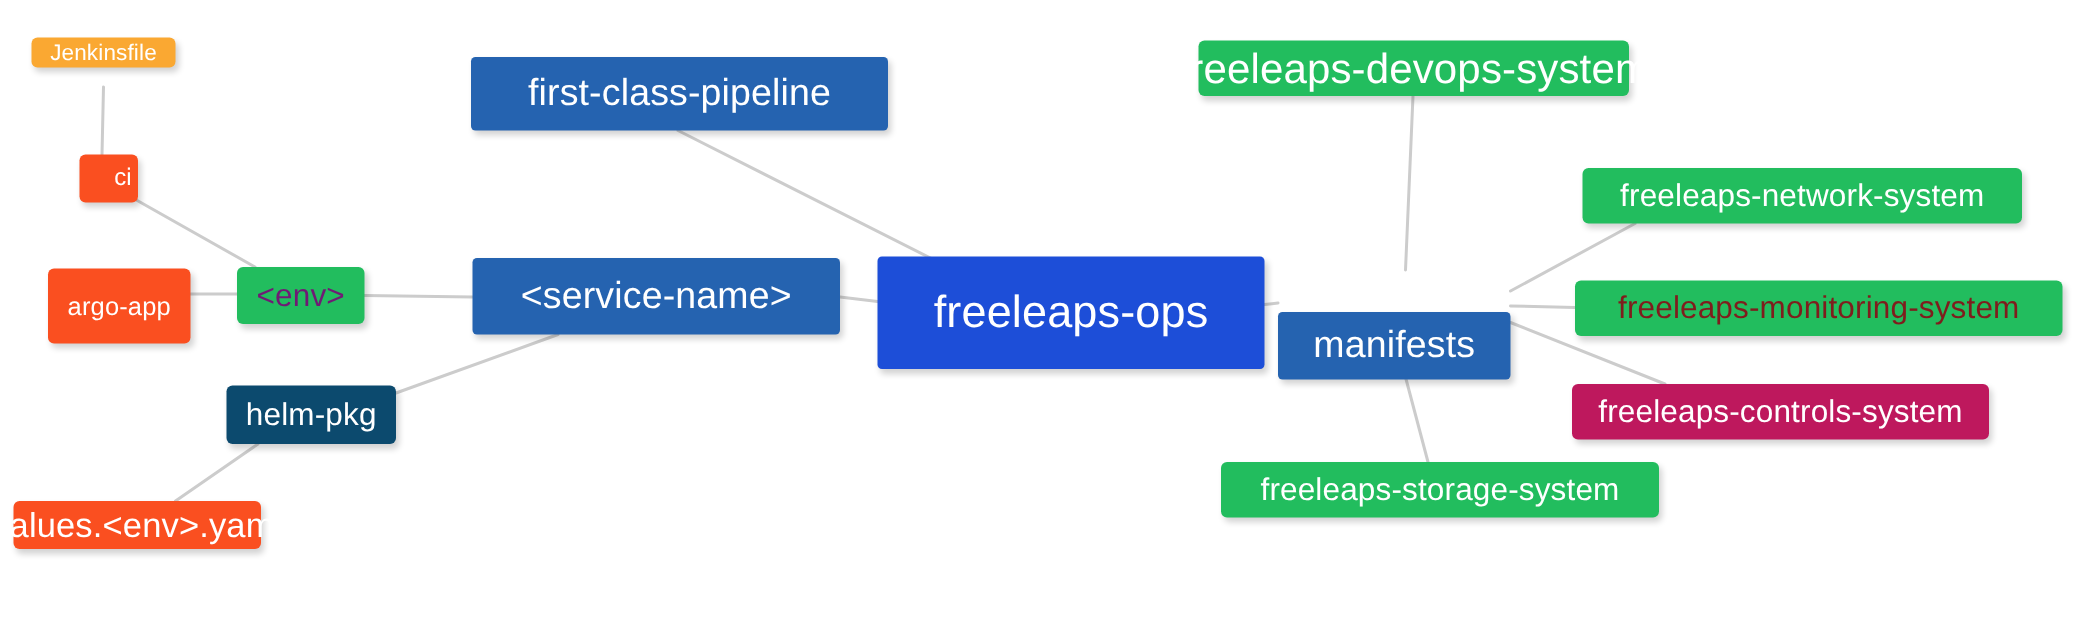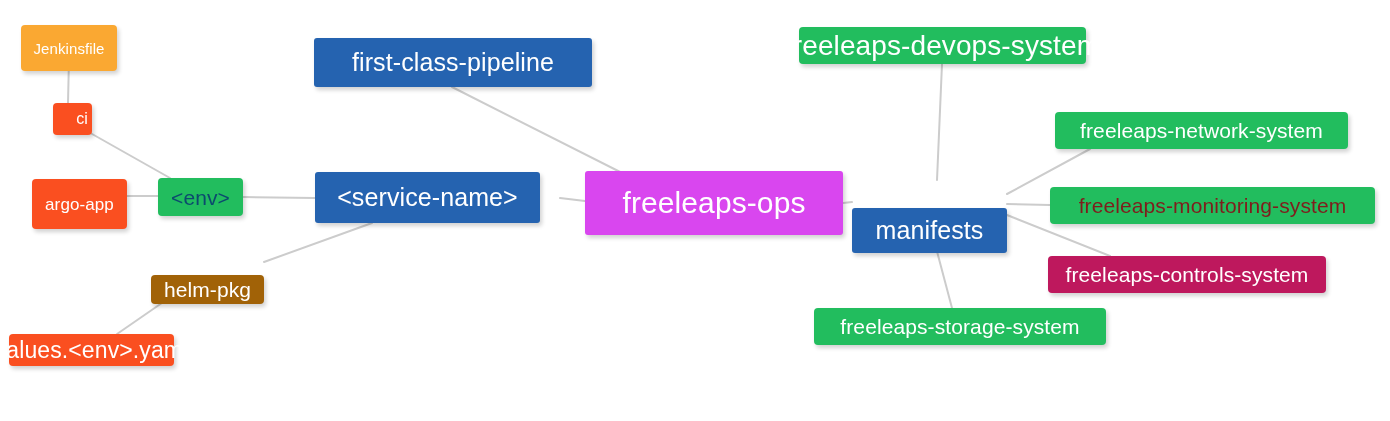--- a/index.html
+++ b/index.html
@@ -62,42 +62,42 @@
       <line x1="158" y1="196" x2="127" y2="196" stroke="#cccccc" stroke-width="2" stroke-linecap="round"></line>
       <line x1="68" y1="103" x2="69" y2="58" stroke="#cccccc" stroke-width="2" stroke-linecap="round"></line>
       <line x1="172" y1="296" x2="117" y2="334" stroke="#cccccc" stroke-width="2" stroke-linecap="round"></line>
       <line x1="937" y1="180" x2="942" y2="64" stroke="#cccccc" stroke-width="2" stroke-linecap="round"></line>
       <line x1="1007" y1="194" x2="1090" y2="149" stroke="#cccccc" stroke-width="2" stroke-linecap="round"></line>
       <line x1="1007" y1="204" x2="1050" y2="205" stroke="#cccccc" stroke-width="2" stroke-linecap="round"></line>
       <line x1="1007" y1="215" x2="1110" y2="256" stroke="#cccccc" stroke-width="2" stroke-linecap="round"></line>
       <line x1="930" y1="225" x2="952" y2="308" stroke="#cccccc" stroke-width="2" stroke-linecap="round"></line>
     </svg>
   <div id="node-layer">
-      <div class="node" style="left: 585px; top: 171px; width: 258px; height: 64px; background: #d946ef; color: rgb(255, 255, 255); font-size: 30px; border-radius: 3px;">
+      <div class="node" style="left: 585px; top: 171px; width: 258px; height: 75px; background: #1d4ed8; color: rgb(255, 255, 255); font-size: 30px; border-radius: 3px;">
         <span class="node-label">freeleaps-ops</span>
       </div>
-      <div class="node" style="left: 315px; top: 172px; width: 225px; height: 51px; background: rgb(37, 99, 176); color: rgb(255, 255, 255); font-size: 25px; border-radius: 3px;">
+      <div class="node" style="left: 315px; top: 172px; width: 245px; height: 51px; background: rgb(37, 99, 176); color: rgb(255, 255, 255); font-size: 25px; border-radius: 3px;">
         <span class="node-label">&lt;service-name&gt;</span>
       </div>
       <div class="node" style="left: 314px; top: 38px; width: 278px; height: 49px; background: rgb(37, 99, 176); color: rgb(255, 255, 255); font-size: 25px; border-radius: 3px;">
         <span class="node-label">first-class-pipeline</span>
       </div>
       <div class="node" style="left: 852px; top: 180px; width: 155px; height: 45px; background: rgb(37, 99, 176); color: rgb(255, 255, 255); font-size: 25px; border-radius: 3px; margin-top: 28px;">
         <span class="node-label">manifests</span>
       </div>
-      <div class="node" style="left: 158px; top: 178px; width: 85px; height: 38px; background: rgb(34, 189, 94); color: #0c4a6e; font-size: 21px; border-radius: 4px;">
+      <div class="node" style="left: 158px; top: 178px; width: 85px; height: 38px; background: rgb(34, 189, 94); color: #701a75; font-size: 21px; border-radius: 4px;">
         <span class="node-label">&lt;env&gt;</span>
       </div>
-      <div class="node" style="left: 151px; top: 257px; width: 113px; height: 29px; background: #a16207; color: rgb(255, 255, 255); font-size: 21px; border-radius: 4px; margin-top: 18px;">
+      <div class="node" style="left: 151px; top: 257px; width: 113px; height: 39px; background: #0c4a6e; color: rgb(255, 255, 255); font-size: 21px; border-radius: 4px;">
         <span class="node-label">helm-pkg</span>
       </div>
       <div class="node" style="left: 53px; top: 103px; width: 32px; height: 32px; background: rgb(250, 79, 32); color: rgb(255, 255, 255); font-size: 16px; border-radius: 4px; padding-left: 29px;">
         <span class="node-label">ci</span>
       </div>
-      <div class="node" style="left: 21px; top: 25px; width: 96px; height: 46px; background: rgb(250, 168, 50); color: rgb(255, 255, 255); font-size: 15px; border-radius: 4px;">
+      <div class="node" style="left: 21px; top: 25px; width: 96px; height: 20px; background: rgb(250, 168, 50); color: rgb(255, 255, 255); font-size: 15px; border-radius: 4px;">
         <span class="node-label">Jenkinsfile</span>
       </div>
       <div class="node" style="left: 32px; top: 179px; width: 95px; height: 50px; background: rgb(250, 79, 32); color: rgb(255, 255, 255); font-size: 17px; border-radius: 4px;">
         <span class="node-label">argo-app</span>
       </div>
       <div class="node" style="left: 9px; top: 334px; width: 165px; height: 32px; background: rgb(250, 79, 32); color: rgb(255, 255, 255); font-size: 23px; border-radius: 4px;">
         <span class="node-label">values.&lt;env&gt;.yaml</span>
       </div>
       <div class="node" style="left: 799px; top: 27px; width: 287px; height: 37px; background: rgb(34, 189, 94); color: rgb(255, 255, 255); font-size: 28px; border-radius: 4px;">
         <span class="node-label">freeleaps-devops-system</span>

